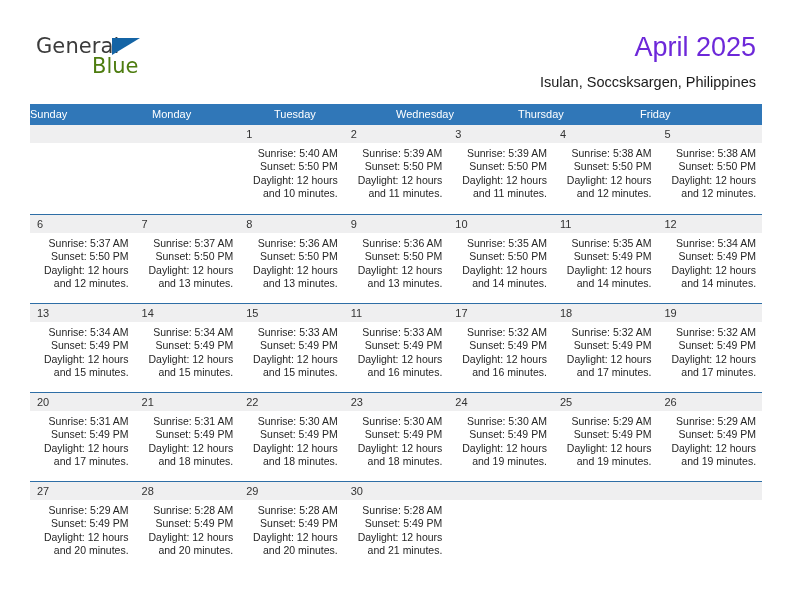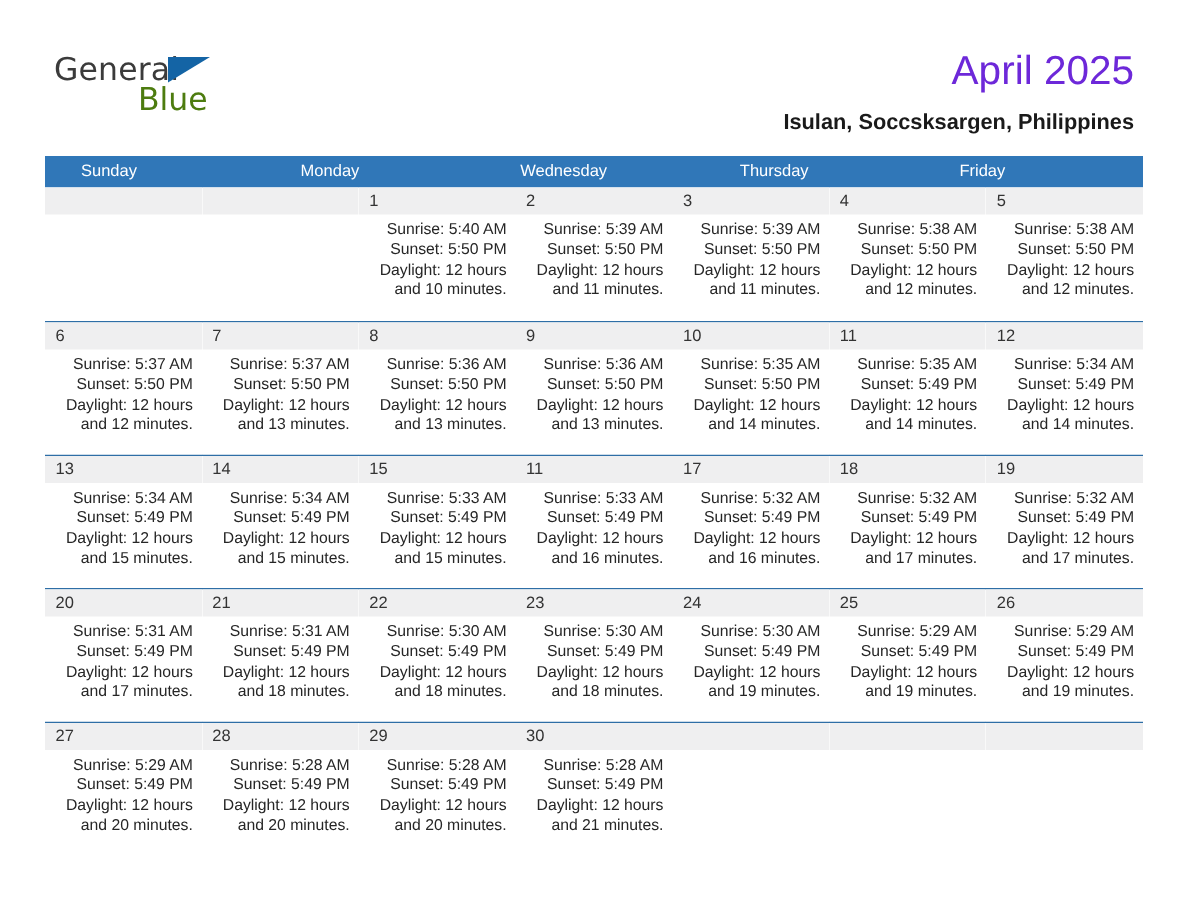--- a/index.html
+++ b/index.html
@@ -73,21 +73,21 @@
   .cal-title {
     font-size: 27px;
     font-weight: 400;
     color: #6d28d9;
     line-height: 34px;
     white-space: nowrap;
   }
   .cal-subtitle {
     margin-top: 9px;
     font-size: 14.5px;
-    font-weight: 700;
+    font-weight: 400;
     color: #1a1a1a;
     line-height: 18px;
     white-space: nowrap;
   }
 
   
   .calendar {
     position: absolute;
     left: 30px;
     top: 104px;
@@ -96,21 +96,21 @@
   .cal-head {
     display: flex;
     background: #3077b8;
     height: 21px;
   }
   .cal-head .hcell {
     flex: 1 1 0;
     color: #ffffff;
     font-size: 11px;
     line-height: 21px;
-    padding-left: 24px;
+    padding-left: 0;
     box-sizing: border-box;
     white-space: nowrap;
     overflow: hidden;
   }
 
   .week {
     display: flex;
     border-top: 1.5px solid #2e6ea6;
     height: 89px;
     box-sizing: border-box;
@@ -166,20 +166,21 @@
       <div class="cal-subtitle">Isulan, Soccsksargen, Philippines</div>
     </div>
 
   </div>
 
   <div class="calendar">
 
     <div class="cal-head">
       <div class="hcell">Sunday</div>
       <div class="hcell">Monday</div>
+      <div class="hcell">Tuesday</div>
       <div class="hcell">Wednesday</div>
       <div class="hcell">Thursday</div>
       <div class="hcell">Friday</div>
     </div>
 
     <div id="weeks-host">
         <div class="week">
           <div class="daycell empty">
             <div class="daynum"></div>
             <div class="dayinfo">

